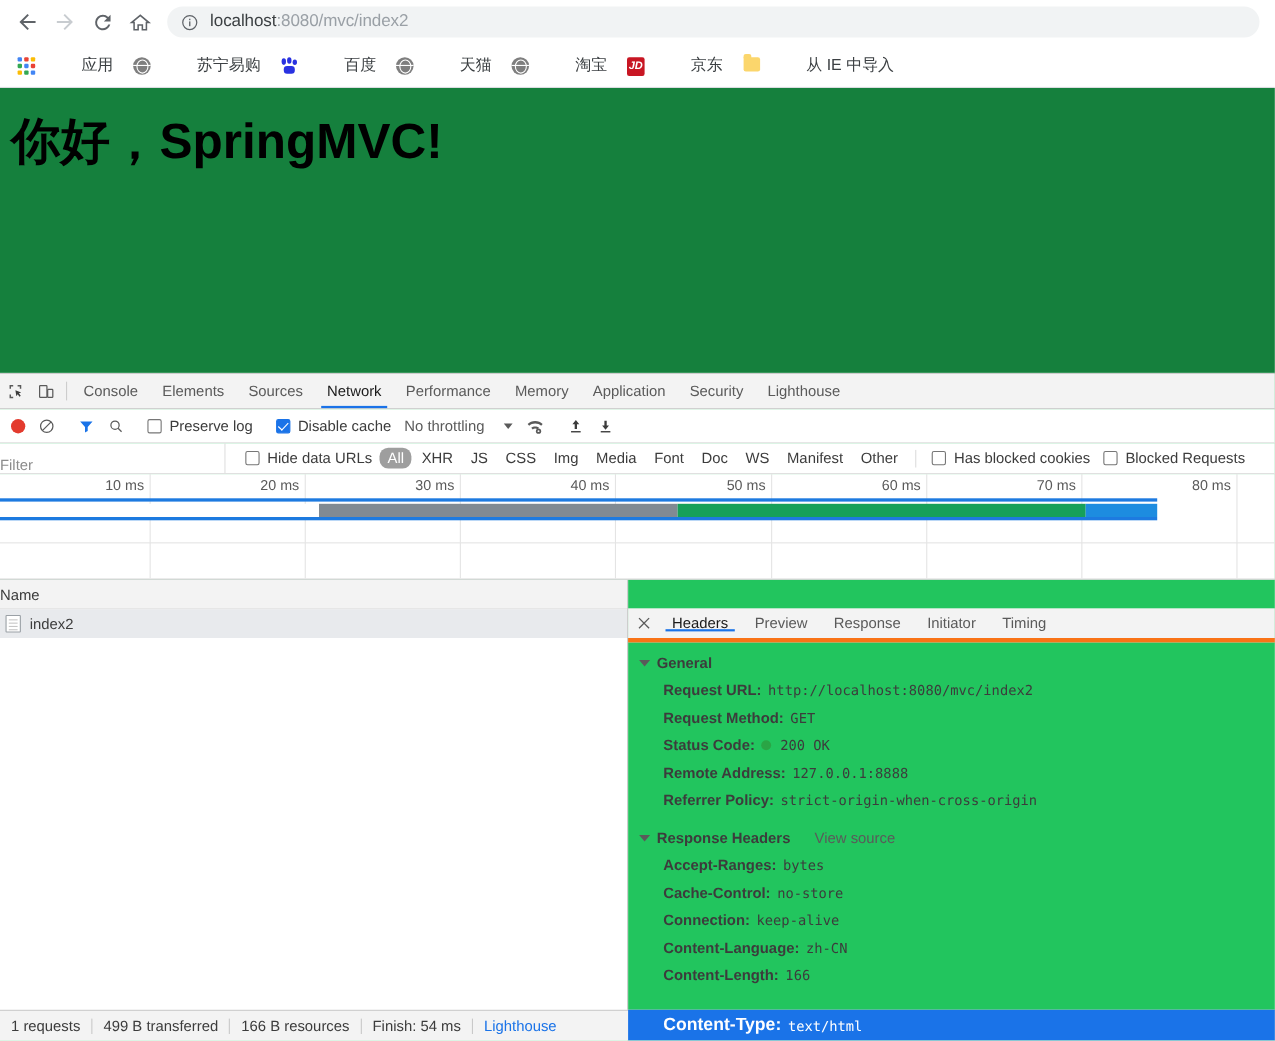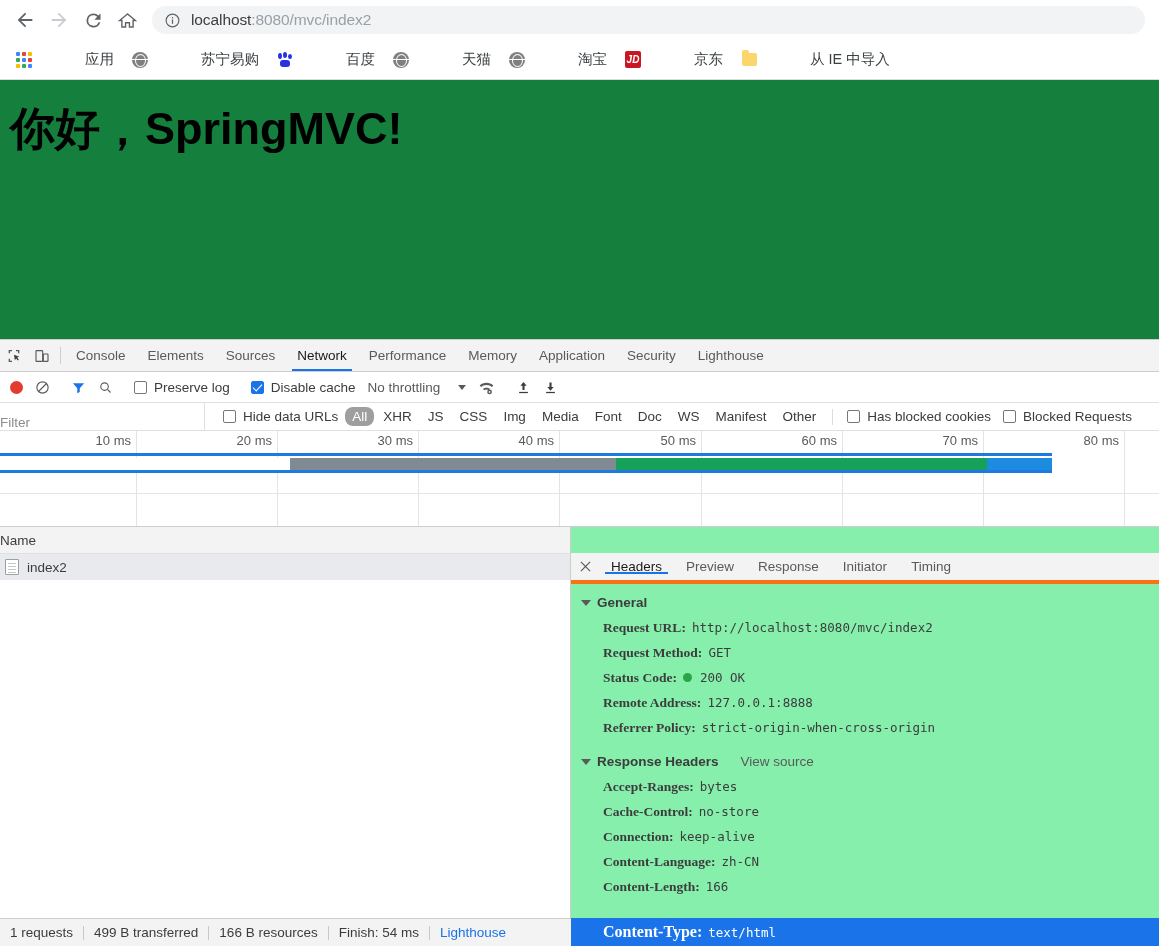--- a/index.html
+++ b/index.html
@@ -38,22 +38,22 @@
   #bookmarks-bar {
     height: 40px; display: flex; align-items: center; padding: 0 8px;
     border-bottom: 1px solid #dadce0; background: #ffffff;
   }
   .bm {
     display: flex; align-items: center; height: 28px;
     padding: 0 8px; border-radius: 4px; margin-right: 2px;
     white-space: nowrap;
     gap: 40px;
   }
-  .bm .bm-ico { width: 16px; height: 16px; margin-right: 13px; flex: 0 0 auto;
-    display: flex; align-items: center; justify-content: center; }
+  .bm .bm-ico { width: 16px; height: 16px; margin-right: 2px; flex: 0 0 auto;
+    display: flex; align-items: flex-start; justify-content: center; }
   .bm .bm-label { font-size: 14.5px; color: #3c4043; }
 
   .apps-grid {
     width: 16px; height: 16px; display: grid;
     grid-template-columns: repeat(3, 4px); grid-template-rows: repeat(3, 4px);
     gap: 2px;
   }
   .apps-grid i { display: block; width: 4px; height: 4px; border-radius: 1px; }
 
   .globe-ico { width: 16px; height: 16px; border-radius: 50%;
@@ -87,21 +87,21 @@
     position: relative;
   }
   #page-heading {
     font-size: 45px; font-weight: bold; color: #000000;
     letter-spacing: 0px; line-height: 1.1;
   }
 
   
   #devtools {
     position: absolute; left: 0; top: 339px; width: 1159px; height: 607px;
-    background: #86efac; border-top: 1px solid #cdcdcd;
+    background: #22c55e; border-top: 1px solid #cdcdcd;
     font-size: 12px; color: #5a5a5a; display: flex; flex-direction: column;
   }
 
   
   #dt-tabstrip {
     height: 32px; display: flex; align-items: stretch;
     border-bottom: 1px solid #cdcdcd; background: #f3f3f3; flex: 0 0 auto;
   }
   .dt-icon-btn {
     width: 28px; display: flex; align-items: center; justify-content: center;
@@ -232,21 +232,21 @@
   .tri {
     width: 0; height: 0; border-left: 5px solid transparent;
     border-right: 5px solid transparent; border-top: 6px solid #5a5a5a;
     margin-right: 6px; flex: 0 0 auto;
   }
   .view-source { font-weight: normal; color: #5a5a5a; margin-left: 22px; font-size: 13.5px; }
   .hdr-row {
     display: flex; align-items: baseline; padding: 3.5px 0 3.5px 32px;
     font-size: 13.5px; line-height: 1.35;
   }
-  .hdr-key { font-weight: bold; color: #3c3c3c; white-space: nowrap; font-family: Liberation Serif, serif; }
+  .hdr-key { font-weight: bold; color: #3c3c3c; white-space: nowrap; }
   .hdr-val {
     font-family: "DejaVu Sans Mono", monospace; font-size: 12.5px;
     color: #3c3c3c; margin-left: 6px; white-space: nowrap;
   }
   .status-dot {
     display: inline-block; width: 9px; height: 9px; border-radius: 50%;
     background: #2aa545; margin-left: 6px; margin-right: 2px;
   }
 
   

